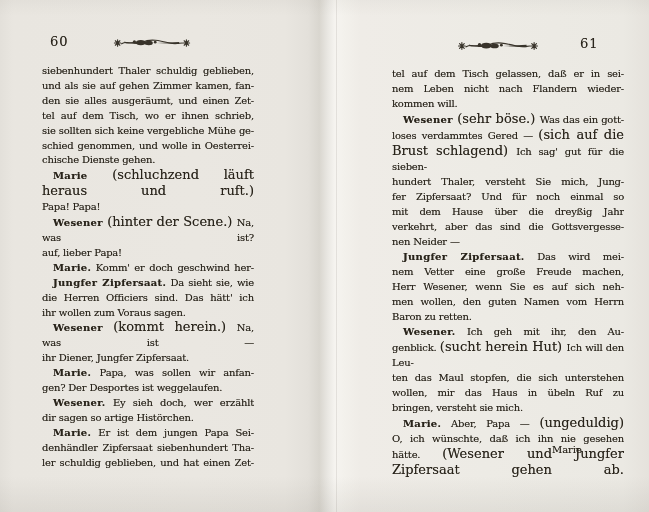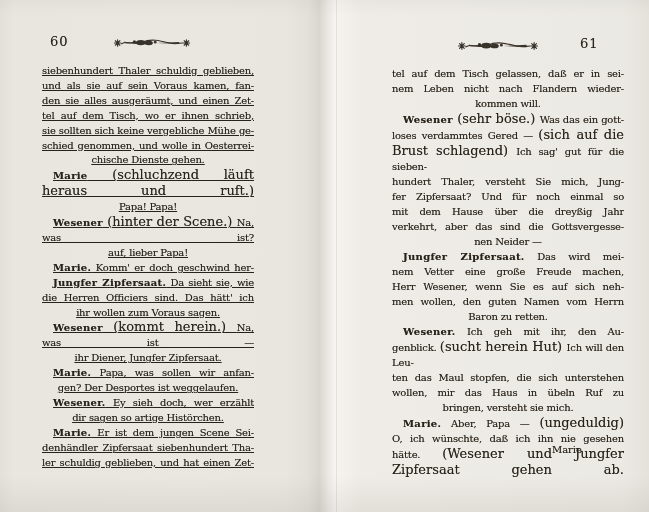--- a/index.html
+++ b/index.html
@@ -22,21 +22,21 @@
   .page-right{left:348px;width:301px;}
   .pageno{
     position:absolute;font-size:13px;letter-spacing:1px;color:#2b261d;
     text-shadow:0 0 .5px rgba(43,38,29,.55);
   }
   .orn{position:absolute;}
   .textcol{
     position:absolute;font-size:10px;letter-spacing:-0.2px;
     text-shadow:0 0 .5px rgba(40,35,26,.5);
   }
-  .textcol .line{overflow:hidden;white-space:nowrap;text-align:center;}
+  .textcol .line{overflow:hidden;white-space:nowrap;}
   .textcol .line.full{white-space:normal;text-align:justify;text-align-last:justify;}
   .textcol .line.ind{text-indent:11px;}
   .seg-sp{font-weight:bold;letter-spacing:.3px;}
   .seg-st{font-size:13px;letter-spacing:0;}
   .catchword{
     position:absolute;font-size:10px;text-align:right;
     text-shadow:0 0 .5px rgba(40,35,26,.5);
   }
 </style>
 </head>
@@ -54,43 +54,43 @@
         <path d="M16 7 C 24 11, 32 3, 42 9"></path>
       </g>
       <g fill="#38332a">
         <ellipse cx="36" cy="7.5" rx="6" ry="3.4"></ellipse>
         <ellipse cx="46" cy="8" rx="5" ry="2.8"></ellipse>
         <circle cx="28" cy="6.5" r="2"></circle>
         <circle cx="54" cy="7" r="1.7"></circle>
         <path d="M56 8 L 84 6.6 L 84 9.4 Z"></path>
       </g>
     </svg>
-    <div class="textcol" style="left:42px;top:64px;width:212px;line-height:14.9px;text-decoration:underline;">
+    <div class="textcol" style="left:42px;top:64px;width:212px;line-height:14.9px;">
         <div class="line full"><span class="seg-p">siebenhundert Thaler schuldig geblieben,</span></div>
-        <div class="line full"><span class="seg-p">und als sie auf sein Voraus kamen, fan-</span></div>
+        <div class="line full"><span class="seg-p">und als sie auf gehen Zimmer kamen, fan-</span></div>
         <div class="line full"><span class="seg-p">den sie alles ausgeräumt, und einen Zet-</span></div>
         <div class="line full"><span class="seg-p">tel auf dem Tisch, wo er ihnen schrieb,</span></div>
         <div class="line full"><span class="seg-p">sie sollten sich keine vergebliche Mühe ge-</span></div>
         <div class="line full"><span class="seg-p">schied genommen, und wolle in Oesterrei-</span></div>
         <div class="line"><span class="seg-p">chische Dienste gehen.</span></div>
         <div class="line full ind"><span class="seg-sp">Marie</span><span class="seg-st"> (schluchzend läuft heraus und ruft.)</span></div>
         <div class="line"><span class="seg-p">Papa! Papa!</span></div>
         <div class="line full ind"><span class="seg-sp">Wesener</span><span class="seg-st"> (hinter der Scene.) </span><span class="seg-p">Na, was ist?</span></div>
         <div class="line"><span class="seg-p">auf, lieber Papa!</span></div>
         <div class="line full ind"><span class="seg-sp">Marie.</span><span class="seg-p"> Komm' er doch geschwind her-</span></div>
         <div class="line full ind"><span class="seg-sp">Jungfer Zipfersaat.</span><span class="seg-p"> Da sieht sie, wie</span></div>
         <div class="line full"><span class="seg-p">die Herren Officiers sind.  Das hätt' ich</span></div>
         <div class="line"><span class="seg-p">ihr wollen zum Voraus sagen.</span></div>
         <div class="line full ind"><span class="seg-sp">Wesener</span><span class="seg-st"> (kommt herein.) </span><span class="seg-p">Na, was ist —</span></div>
         <div class="line"><span class="seg-p">ihr Diener, Jungfer Zipfersaat.</span></div>
         <div class="line full ind"><span class="seg-sp">Marie.</span><span class="seg-p"> Papa, was sollen wir anfan-</span></div>
         <div class="line"><span class="seg-p">gen? Der Desportes ist weggelaufen.</span></div>
         <div class="line full ind"><span class="seg-sp">Wesener.</span><span class="seg-p"> Ey sieh doch, wer erzählt</span></div>
         <div class="line"><span class="seg-p">dir sagen so artige Histörchen.</span></div>
-        <div class="line full ind"><span class="seg-sp">Marie.</span><span class="seg-p"> Er ist dem jungen Scene Sei-</span></div>
+        <div class="line full ind"><span class="seg-sp">Marie.</span><span class="seg-p"> Er ist dem jungen Papa Sei-</span></div>
         <div class="line full"><span class="seg-p">denhändler Zipfersaat siebenhundert Tha-</span></div>
         <div class="line full"><span class="seg-p">ler schuldig geblieben, und hat einen Zet-</span></div>
       </div>
   </div>
 
   <div class="crease" style="left:336px;"></div>
 
   <div class="page page-right">
     <div class="pageno" style="left:232px;top:36px;">61</div>
     <svg class="orn" style="left:108px;top:38px;" width="84" height="16" viewBox="0 0 100 16">

